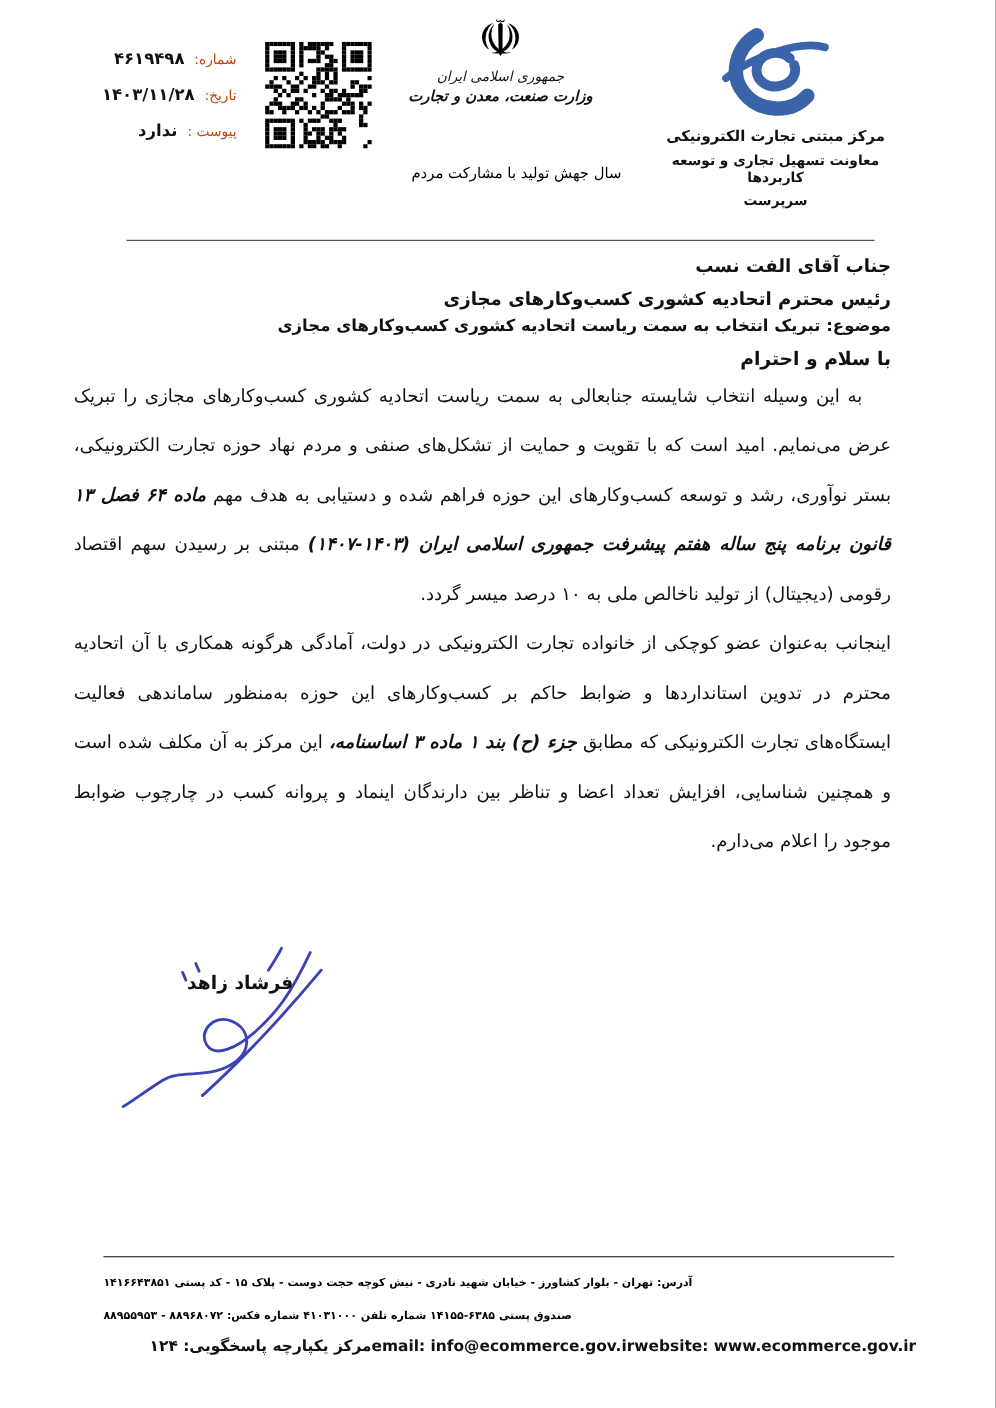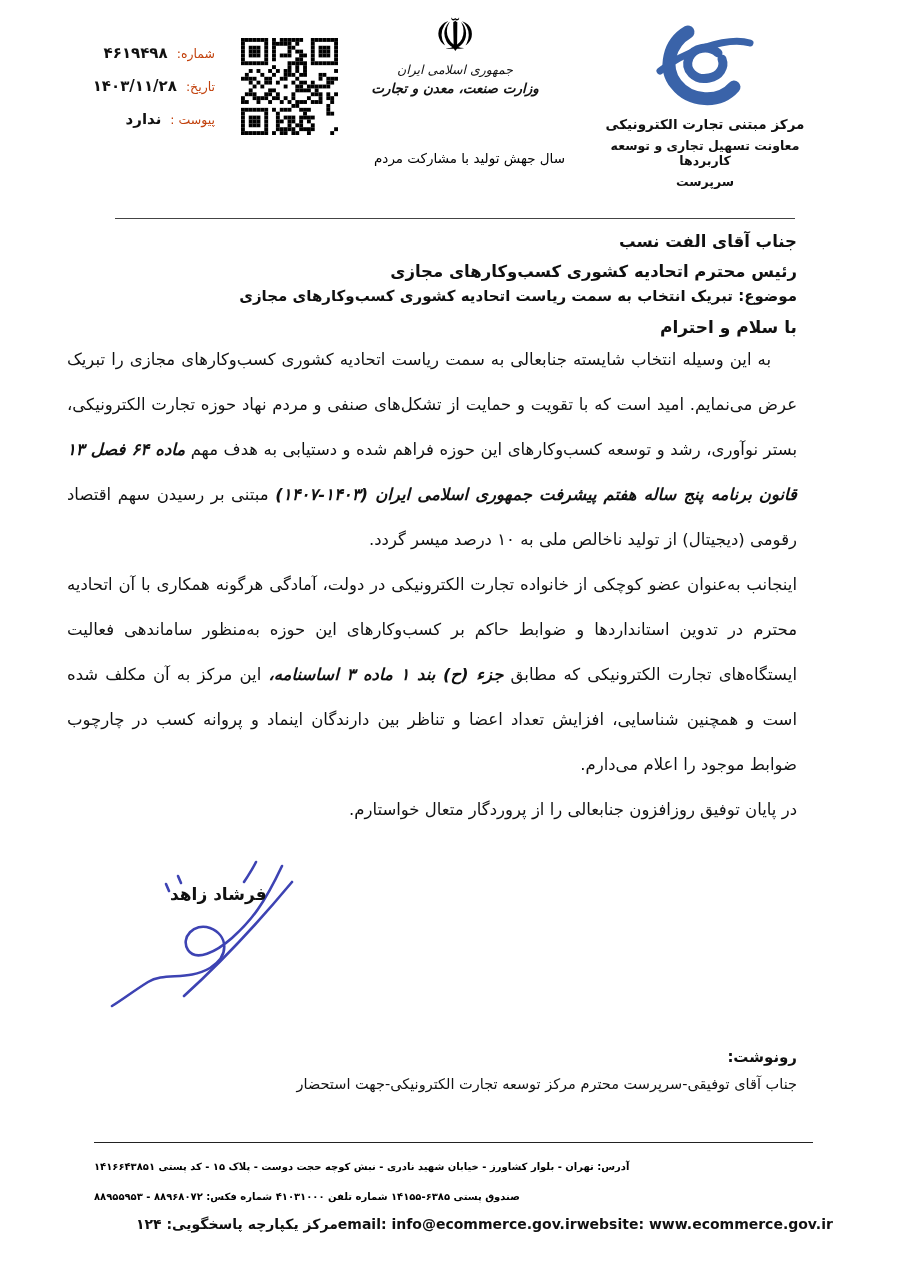--- a/index.html
+++ b/index.html
@@ -23,21 +23,21 @@
   .gov-line1{font-size:12.5px;margin-top:4px;font-style:italic;}
   .gov-line2{font-size:13.5px;margin-top:3px;font-style:italic;font-weight:bold;}
   .slogan{position:absolute;left:345px;top:150px;width:220px;text-align:right;font-size:13.5px;color:#000;}
   .org-block{position:absolute;right:80px;top:16px;width:240px;text-align:center;direction:rtl;}
   .org-logo{width:104px;height:96px;display:block;margin:0 auto;}
   .org-l1{font-weight:bold;font-size:13.5px;margin-top:4px;}
   .org-l2{font-weight:bold;font-size:12.5px;margin-top:6px;}
   .org-l3{font-weight:bold;font-size:12.5px;margin-top:6px;}
   .head-rule{position:absolute;top:218px;left:115px;right:110px;border-top:1.2px solid #444;}
   
-  .letter{position:absolute;top:227px;left:67px;right:108px;direction:rtl;text-align:right;}
+  .letter{position:absolute;top:227px;left:67px;right:95px;direction:rtl;text-align:right;}
   .rcpt-name{font-weight:bold;font-size:16.5px;line-height:30px;}
   .rcpt-title{font-weight:bold;font-size:16.5px;line-height:30px;}
   .subject{font-weight:bold;font-size:15px;}
   .salutation{font-weight:bold;font-size:17px;margin-top:12px;}
   .para{font-size:16.5px;line-height:45px;text-align:justify;margin:0;}
   .para.indent{text-indent:26px;}
   .para .bi{font-weight:bold;font-style:italic;}
   .closing{font-size:16.5px;line-height:45px;}
   
   .signature{position:absolute;left:104px;top:852px;width:240px;height:170px;}
@@ -388,40 +388,35 @@
 
   <div class="head-rule"></div>
 
   <main class="letter">
     <div class="rcpt-name">جناب آقای الفت نسب</div>
     <div class="rcpt-title">رئیس محترم اتحادیه کشوری کسب‌وکارهای مجازی</div>
     <div class="subject">موضوع: تبریک انتخاب به سمت ریاست اتحادیه کشوری کسب‌وکارهای مجازی</div>
     <div class="salutation">با سلام و احترام</div>
     <p class="para indent"><span>به این وسیله انتخاب شایسته جنابعالی به سمت ریاست اتحادیه کشوری کسب‌وکارهای مجازی را تبریک عرض می‌نمایم. امید است که با تقویت و حمایت از تشکل‌های صنفی و مردم نهاد حوزه تجارت الکترونیکی، بستر نوآوری، رشد و توسعه کسب‌وکارهای این حوزه فراهم شده و دستیابی به هدف مهم </span><span class="bi">ماده ۶۴ فصل ۱۳ قانون برنامه پنج ساله هفتم پیشرفت جمهوری اسلامی ایران (۱۴۰۳-۱۴۰۷)</span><span> مبتنی بر رسیدن سهم اقتصاد رقومی (دیجیتال) از تولید ناخالص ملی به ۱۰ درصد میسر گردد.</span></p>
     <p class="para"><span>اینجانب به‌عنوان عضو کوچکی از خانواده تجارت الکترونیکی در دولت، آمادگی هرگونه همکاری با آن اتحادیه محترم در تدوین استانداردها و ضوابط حاکم بر کسب‌وکارهای این حوزه به‌منظور ساماندهی فعالیت ایستگاه‌های تجارت الکترونیکی که مطابق </span><span class="bi">جزء (ح) بند ۱ ماده ۳ اساسنامه،</span><span> این مرکز به آن مکلف شده است و همچنین شناسایی، افزایش تعداد اعضا و تناظر بین دارندگان اینماد و پروانه کسب در چارچوب ضوابط موجود را اعلام می‌دارم.</span></p>
-    <div class="closing">در پایان توفیق روزافزون جنابعالی را از پروردگار متعال خواستارم.</div>
   </main>
 
   <div class="signature">
     <svg class="sig-svg" viewBox="0 0 240 170">
       <g fill="none" stroke="#3d43b3" stroke-width="2.6" stroke-linecap="round">
         <path d="M178,14 C160,52 148,68 128,86 C112,100 92,110 84,98 C76,86 90,70 106,76 C124,83 126,104 106,116 C84,129 60,120 44,130 C28,140 18,148 8,154"></path>
         <path d="M188,30 C158,66 122,106 80,144"></path>
         <path d="M152,10 C148,18 144,24 140,30"></path>
         <path d="M62,32 l3,7"></path>
         <path d="M74,24 l3,7"></path>
       </g>
     </svg>
     <div class="sig-name">فرشاد زاهد</div>
   </div>
 
-  <div class="cc">
-    <div class="cc-label">رونوشت:</div>
-    <div class="cc-line">جناب آقای توفیقی-سرپرست محترم مرکز توسعه تجارت الکترونیکی-جهت استحضار</div>
-  </div>
 
   <footer class="footer">
     <div class="foot-rule"></div>
     <div class="foot-line">آدرس: تهران - بلوار کشاورز - خیابان شهید نادری - نبش کوچه حجت دوست - پلاک ۱۵ - کد پستی ۱۴۱۶۶۴۳۸۵۱</div>
     <div class="foot-line">صندوق پستی ۶۳۸۵-۱۴۱۵۵ شماره تلفن ۴۱۰۳۱۰۰۰ شماره فکس: ۸۸۹۶۸۰۷۲ - ۸۸۹۵۵۹۵۳</div>
     <div class="foot-line3">
       <span class="foot-hotline">مرکز یکپارچه پاسخگویی: ۱۲۴</span>
       <span class="foot-ltr">
         <span>email:</span>
         <span>info@ecommerce.gov.ir</span>

